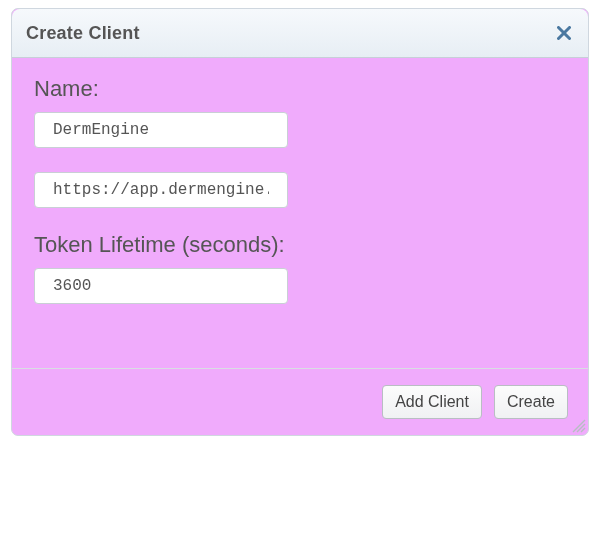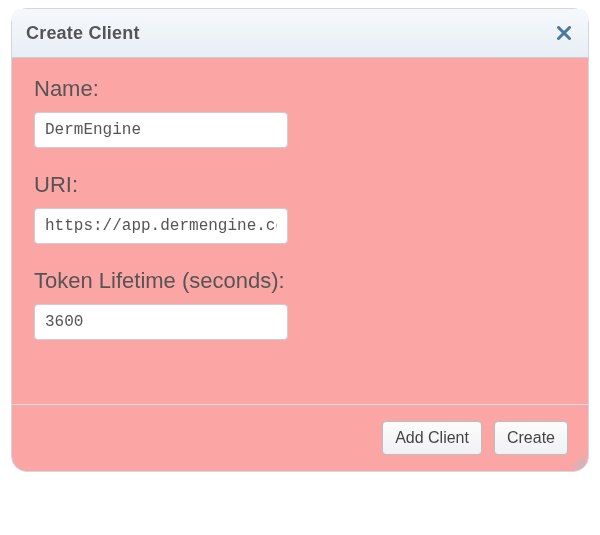--- a/index.html
+++ b/index.html
@@ -11,22 +11,22 @@
     font-size: 15px;
     background: #fff;
     color: #444;
     overflow: hidden;
   }
   .dialog {
     position: relative;
     width: 576px;
     margin: 8px auto 0 auto;
     border: 1px solid #cfd7df;
-    border-radius: 16px;
-    background: #fca5a5;
+    border-radius: 7px;
+    background: #f0abfc;
     box-shadow: 0 0 0 rgba(0,0,0,0);
   }
   .title-bar {
     position: relative;
     height: 48px;
     border-bottom: 1px solid #c7cfd8;
     border-radius: 8px 8px 0 0;
     background: linear-gradient(to bottom, #f6f9fc 0%, #e7eef4 100%);
     display: flex;
     align-items: center;
@@ -71,21 +71,21 @@
   .text-input {
     width: 254px;
     height: 36px;
     box-sizing: border-box;
     border: 1px solid #c9cfd5;
     border-radius: 4px;
     background: #fff;
     font-family: "Courier New", Courier, monospace;
     font-size: 16px;
     color: #555;
-    padding: 0 10px;
+    padding: 0 18px;
     outline: none;
   }
   .separator {
     border: none;
     border-top: 1px solid #d9dee3;
     margin: 0;
   }
   .footer {
     height: 66px;
     display: flex;
@@ -134,21 +134,20 @@
   </div>
 
   <div class="body">
 
     <div class="field">
       <label class="field-label">Name:</label>
       <input type="text" class="text-input" value="DermEngine" style="">
     </div>
 
     <div class="field">
-      <label class="field-label">URI:</label>
       <input type="text" class="text-input" value="https://app.dermengine.com" style="">
     </div>
 
     <div class="field">
       <label class="field-label">Token Lifetime (seconds):</label>
       <input type="text" class="text-input" value="3600" style="">
     </div>
 
   </div>
 

